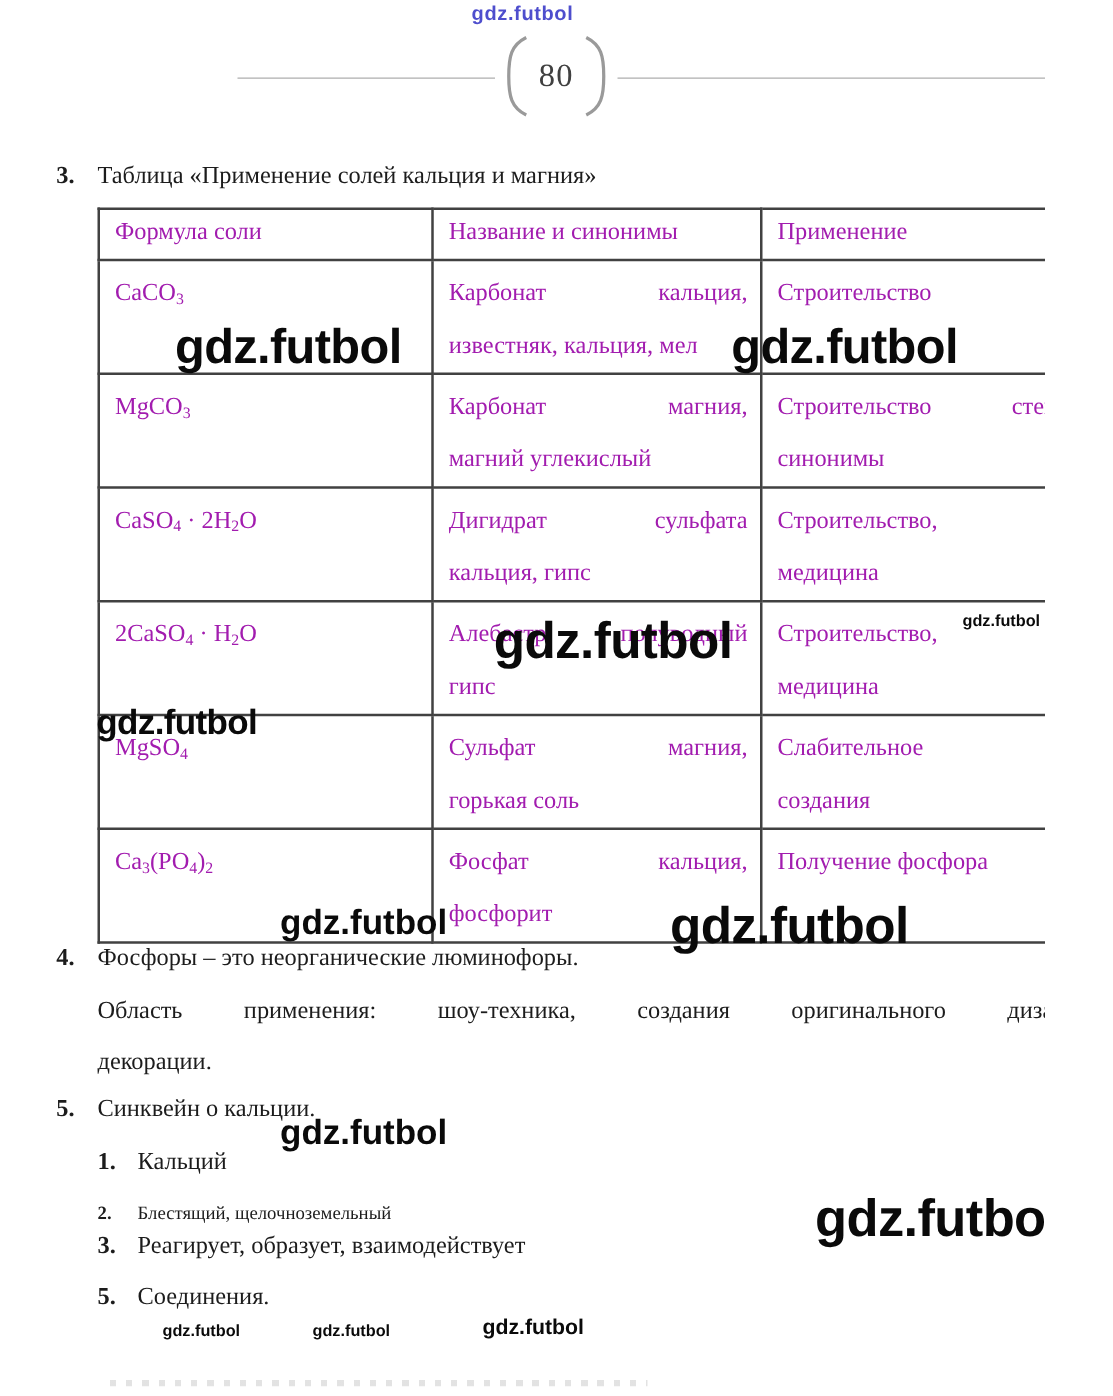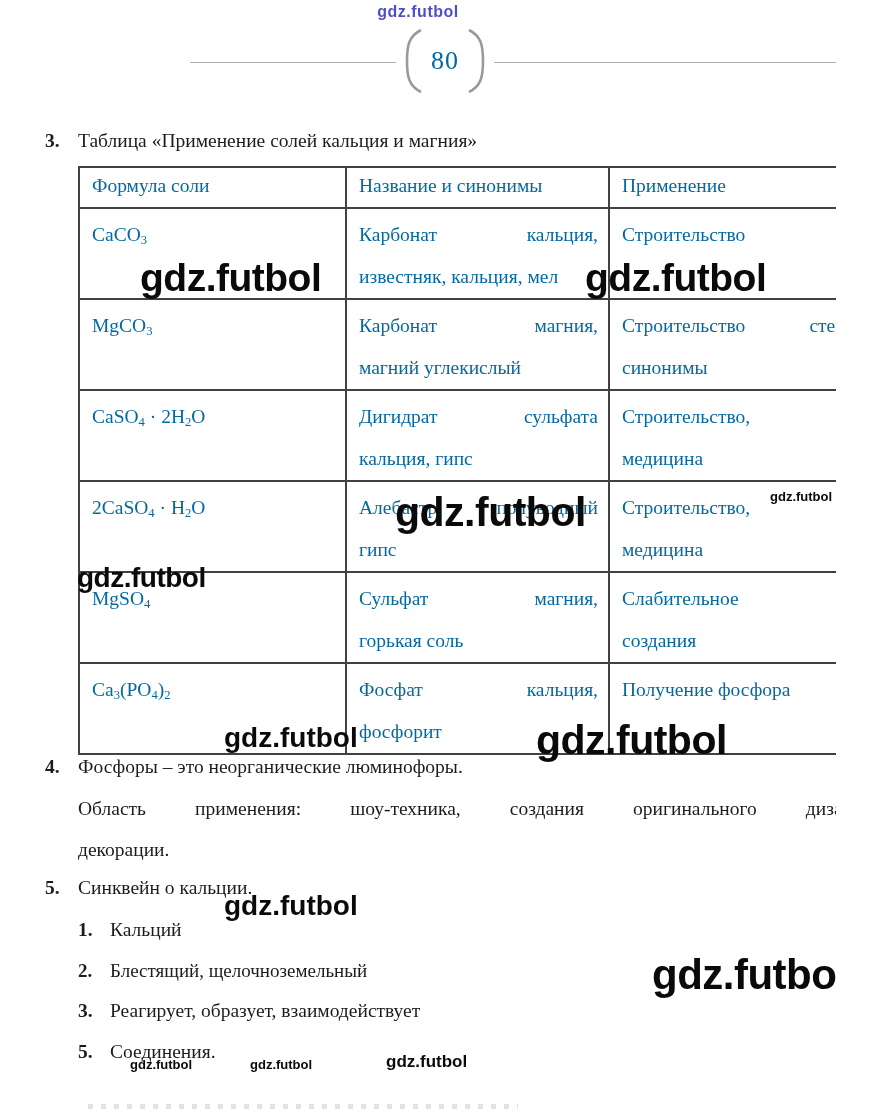--- a/index.html
+++ b/index.html
@@ -6,31 +6,31 @@
   #page{position:relative;width:836px;height:1117px;background:#fff;overflow:hidden;
         font-family:"Liberation Serif","DejaVu Serif",serif;color:#1c1c1c;}
 
   
   .wm-top{position:absolute;top:3px;left:0;right:0;text-align:center;
           font-family:"Liberation Sans","DejaVu Sans",sans-serif;
           font-size:16px;font-weight:700;letter-spacing:.5px;opacity:.9;}
   .header-rule{position:absolute;top:62px;left:190px;width:688px;height:1px;background:#aeaeae;}
   .pagenum-box{position:absolute;top:26px;left:396px;width:98px;height:70px;background:#fff;
                display:flex;align-items:center;justify-content:center;gap:6px;}
-  .pagenum{font-size:26px;color:#0369a1;letter-spacing:1px;}
+  .pagenum{font-size:26px;color:#404040;letter-spacing:1px;}
   .bracket{flex:0 0 auto;}
 
   
   .tline{position:absolute;font-size:19.5px;line-height:22px;white-space:nowrap;}
   .num{display:inline-block;width:33px;font-weight:700;}
   .subnum{display:inline-block;width:32px;font-weight:700;}
 
   
   table.salts{position:absolute;top:166px;left:78px;width:800px;border-collapse:collapse;
-              table-layout:fixed;font-size:19.5px;color:#0369a1;}
+              table-layout:fixed;font-size:19.5px;color:#a21caf;}
   table.salts col.c1{width:267px;} table.salts col.c2{width:263px;} table.salts col.c3{width:270px;}
   table.salts th,table.salts td{border:2px solid #414141;vertical-align:top;text-align:left;
               padding:5px 10px 0 12px;font-weight:normal;overflow:hidden;}
   table.salts th{height:32px;padding-top:7px;}
   table.salts td{height:76px;}
   .cell-line{line-height:42px;height:42px;}
   .jline{display:flex;justify-content:space-between;}
   sub{font-size:0.65em;line-height:0;vertical-align:-0.25em;}
 
   
@@ -203,21 +203,21 @@
       <span>оригинального</span>
       <span>дизайна,</span>
     </div>
   <div class="tline" style="left:78px;top:839px;">декорации.</div>
 
   <div class="tline" style="left:45px;top:877px;">
     <span class="num">5.</span><span>Синквейн о кальции.</span>
   </div>
   <div style="position:absolute;left:78px;top:919px;">
       <div style="font-size: 19.5px; line-height: 22px; white-space: nowrap; margin-bottom: 19px;"><span class="subnum">1.</span><span>Кальций</span></div>
-      <div style="font-size: 19px; line-height: 22px; white-space: nowrap; margin-bottom: 18px;"><span class="subnum">2.</span><span>Блестящий, щелочноземельный</span></div>
+      <div style="font-size: 15px; line-height: 22px; white-space: nowrap; margin-bottom: 4px;"><span class="subnum">2.</span><span>Блестящий, щелочноземельный</span></div>
       <div style="font-size: 19.5px; line-height: 22px; white-space: nowrap; margin-bottom: 19px;"><span class="subnum">3.</span><span>Реагирует, образует, взаимодействует</span></div>
       <div style="font-size: 19.5px; line-height: 22px; white-space: nowrap; margin-bottom: 19px;"><span class="subnum">5.</span><span>Соединения.</span></div>
     </div>
 
   <div class="wm wm-t1">gdz.futbol</div>
   <div class="wm wm-t2">gdz.futbol</div>
   <div class="wm wm-t3">gdz.futbol</div>
   <div class="wm wm-t4">gdz.futbol</div>
   <div class="wm wm-t5">gdz.futbol</div>
   <div class="wm wm-m1">gdz.futbol</div>

